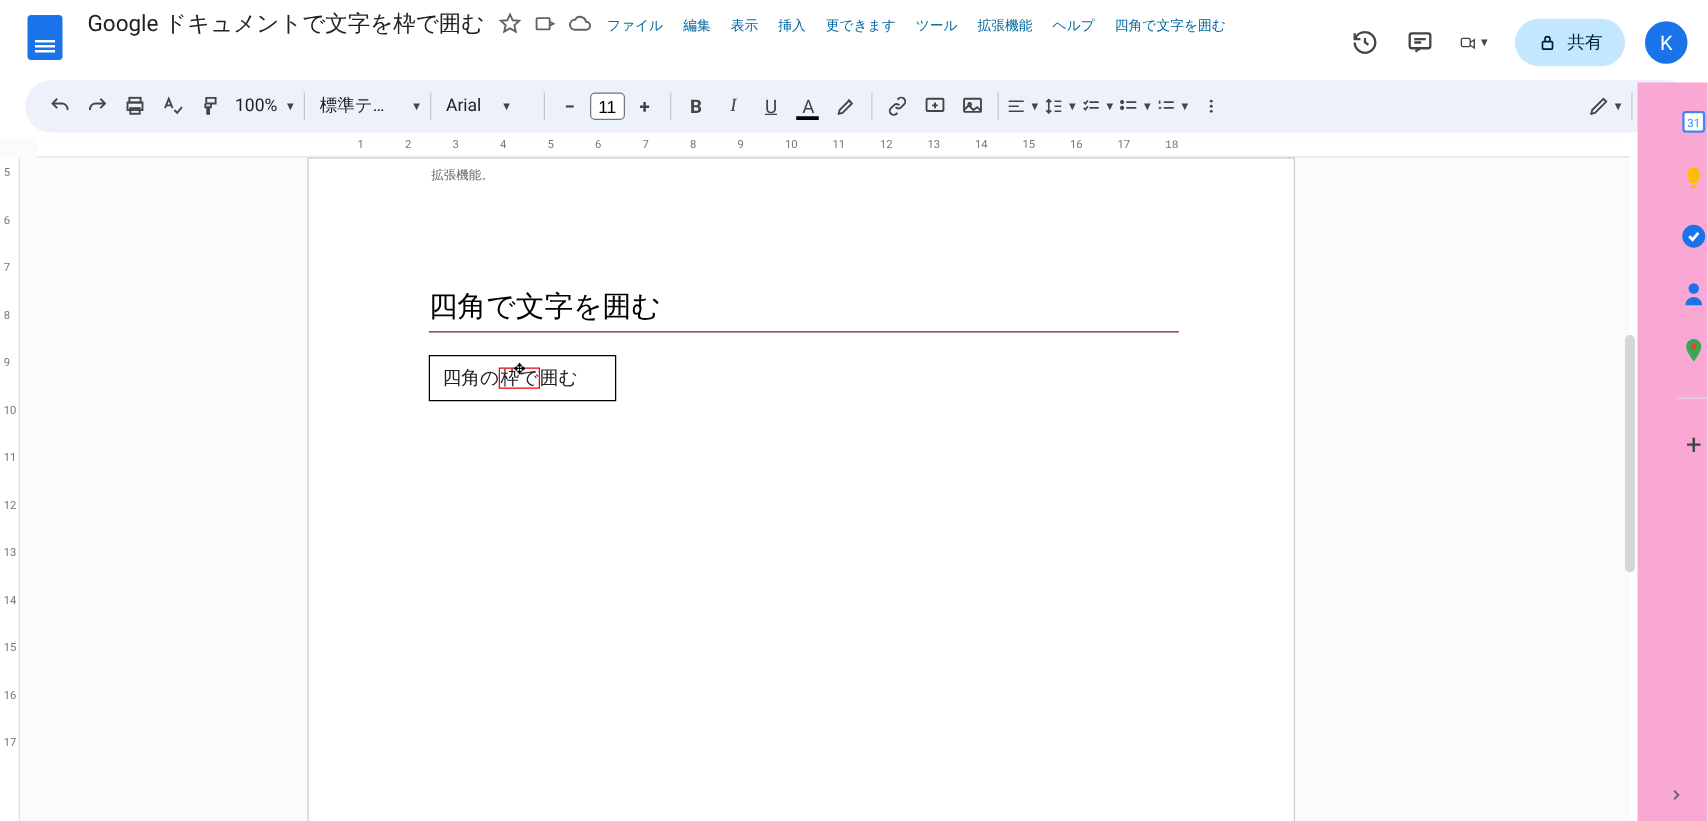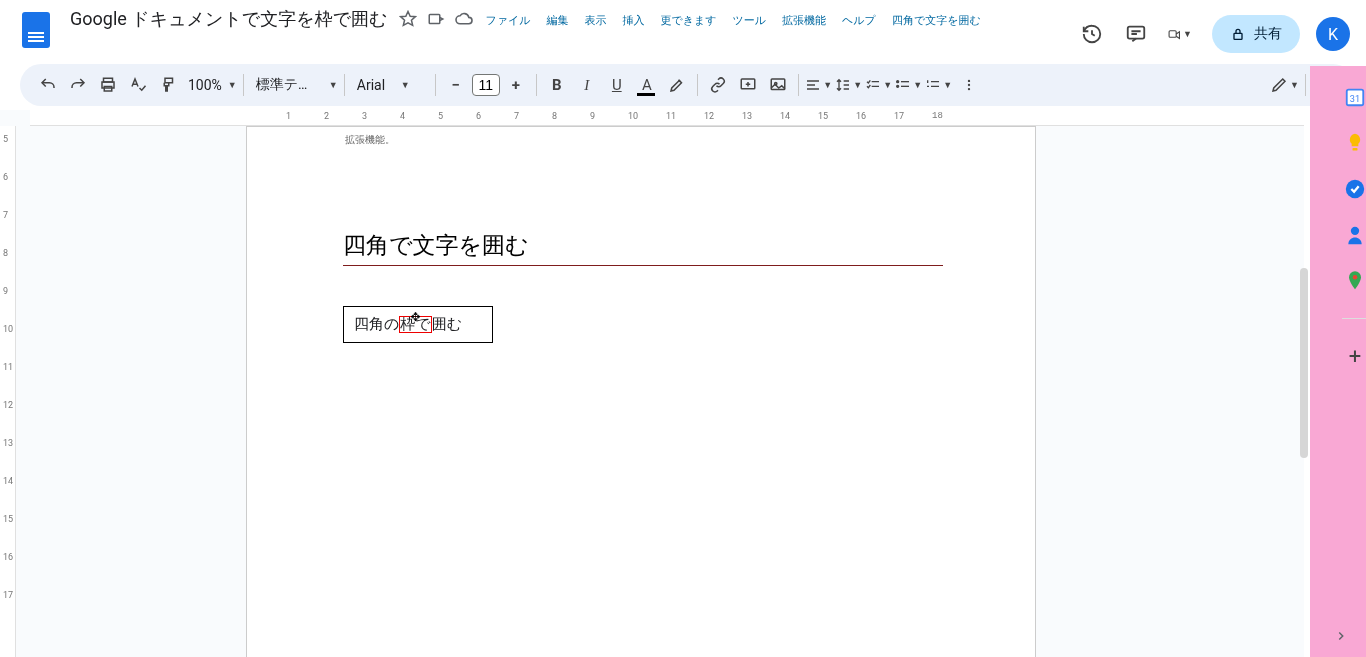--- a/index.html
+++ b/index.html
@@ -35,21 +35,21 @@
 .hruler{position:absolute;top:0;left:30px;right:0;height:16px;background:#fff;border-bottom:1px solid #e0e0e0;font-size:9px;color:#5f6368}
 .hruler-inner{position:relative;height:100%;margin-left:216px}
 .htick-num{position:absolute;top:1px;font-size:9px;color:#777}
 .vruler{position:absolute;top:16px;left:0;bottom:0;width:16px;background:#fff;border-right:1px solid #e0e0e0}
 .vruler-inner{position:relative;width:100%}
 .vtick-num{position:absolute;left:3px;font-size:9px;color:#777}
 .page{position:absolute;top:16px;left:246px;width:790px;min-height:640px;background:#fff;border:1px solid #ccc}
 .doc-content{padding:0 96px 0 96px}
 .cutoff{font-size:10px;color:#666;margin-top:6px;margin-left:2px}
 .heading{font-size:23px;color:#000;margin-top:83px;padding-bottom:4px;border-bottom:1px solid #7f1d1d;width:600px}
-.cell-wrap{margin-top:40px}
+.cell-wrap{margin-top:18px}
 .cell-table{border:1px solid #000;width:150px}
 .cell-td{padding:6px 8px;font-size:15px;position:relative}
 .redbox{display:inline-block;border:1.5px solid #e00;padding:0;line-height:1;position:relative}
 .move-cursor{position:absolute;top:-6px;left:50%;transform:translateX(-50%);font-size:12px;color:#000}
 .sidepanel{position:absolute;right:0;top:66px;bottom:0;width:56px;background:#f9a8d4;border-left:0 solid #eee;display:flex;flex-direction:column;align-items:flex-end;padding-top:20px;gap:24px}
 .sp-item{width:22px;height:22px;display:flex;align-items:center;justify-content:center}
 .sp-sep{width:24px;border-top:1px solid #ddd;margin:2px 0}
 .sp-plus{font-size:22px;color:#444}
 .sp-arrow{position:absolute;bottom:14px;right:18px;color:#5f6368}
 .scrollbar{position:absolute;right:58px;top:268px;width:8px;height:190px;background:#d6d6d6;border-radius:4px}

